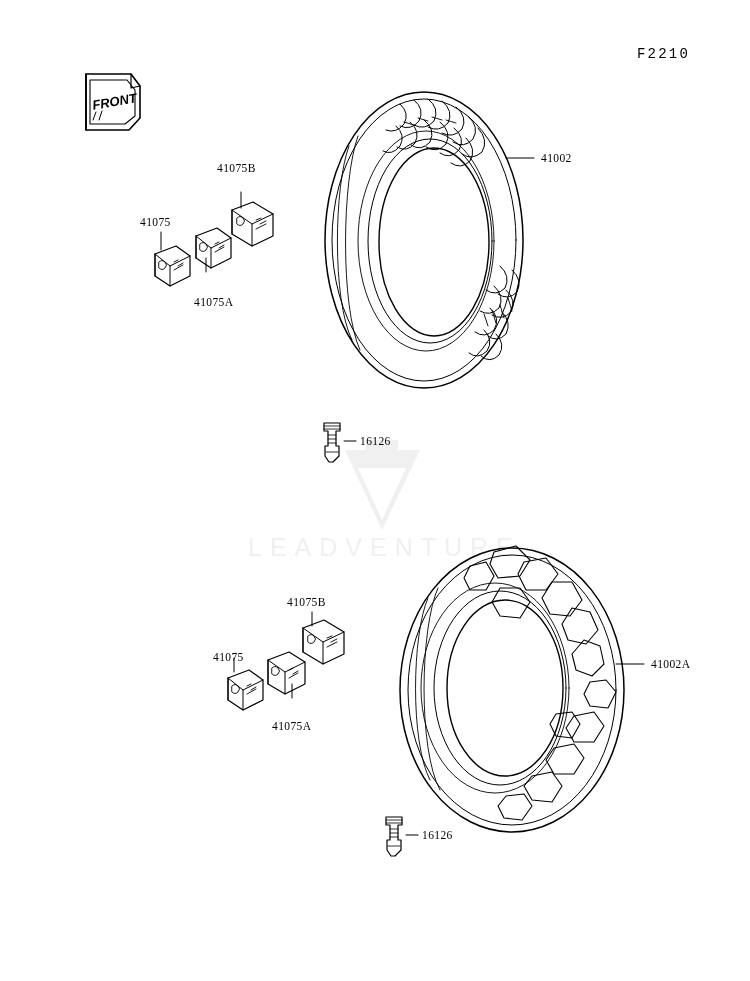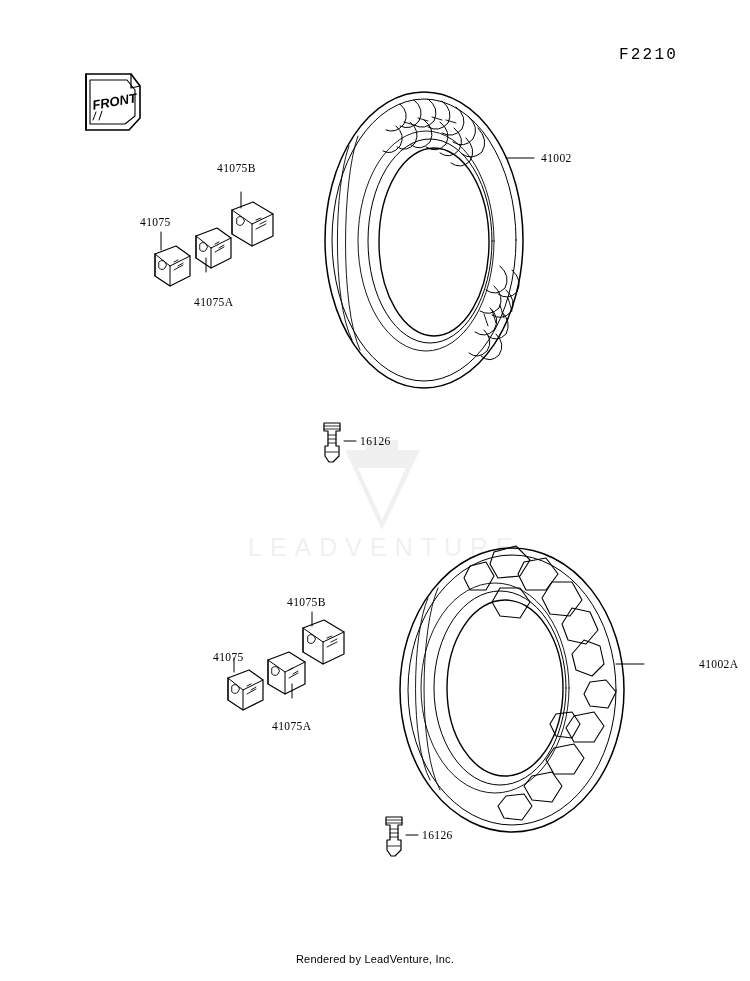--- a/index.html
+++ b/index.html
@@ -30,24 +30,24 @@
   .code-label {
     position: absolute;
     font-family: Liberation Serif, serif;
     font-size: 11.5px;
     letter-spacing: 0.4px;
     color: #000000;
     white-space: nowrap;
   }
   .sheet-code {
     position: absolute;
-    right: 72px;
+    right: 60px;
     top: 46px;
     font-family: "Liberation Mono", monospace;
-    font-size: 16px;
+    font-size: 14px;
     letter-spacing: 2.2px;
     color: #000000;
   }
   .footer {
     position: absolute;
     left: 0;
     right: 0;
     bottom: 16px;
     text-align: center;
     font-family: "Liberation Sans", sans-serif;
@@ -236,31 +236,30 @@
         <path d="M388,846 L400,846" stroke-width="0.8"></path>
         <path d="M406,835 L418,835" stroke-width="1"></path>
       </g>
 
     </g>
   </svg>
 
   <div class="sheet-code">F2210</div>
 
   <div class="code-label" style="left:541px; top:152px;">41002</div>
-  <div class="code-label" style="left:651px; top:658px;margin-left:48px;">41002A</div>
+  <div class="code-label" style="left:651px; top:658px;">41002A</div>
 
   <div class="code-label" style="left:360px; top:435px;">16126</div>
   <div class="code-label" style="left:422px; top:829px;">16126</div>
 
   <div class="code-label" style="left:140px; top:216px;">41075</div>
   <div class="code-label" style="left:194px; top:296px;">41075A</div>
   <div class="code-label" style="left:217px; top:162px;">41075B</div>
 
   <div class="code-label" style="left:213px; top:651px;">41075</div>
   <div class="code-label" style="left:272px; top:720px;">41075A</div>
   <div class="code-label" style="left:287px; top:596px;">41075B</div>
 
   <svg style="position:absolute; left:84px; top:70px; width:62px; height:62px;" viewBox="0 0 62 62">
     <text x="31" y="36" text-anchor="middle" transform="rotate(-10 31 34)" font-family="Liberation Sans, sans-serif" font-size="13" font-weight="bold" font-style="italic" fill="#000000">FRONT</text>
   </svg>
 
-  <div class="footer">Rendered by LeadVenture, Inc.</div>
 </div>
 
 </body></html>

